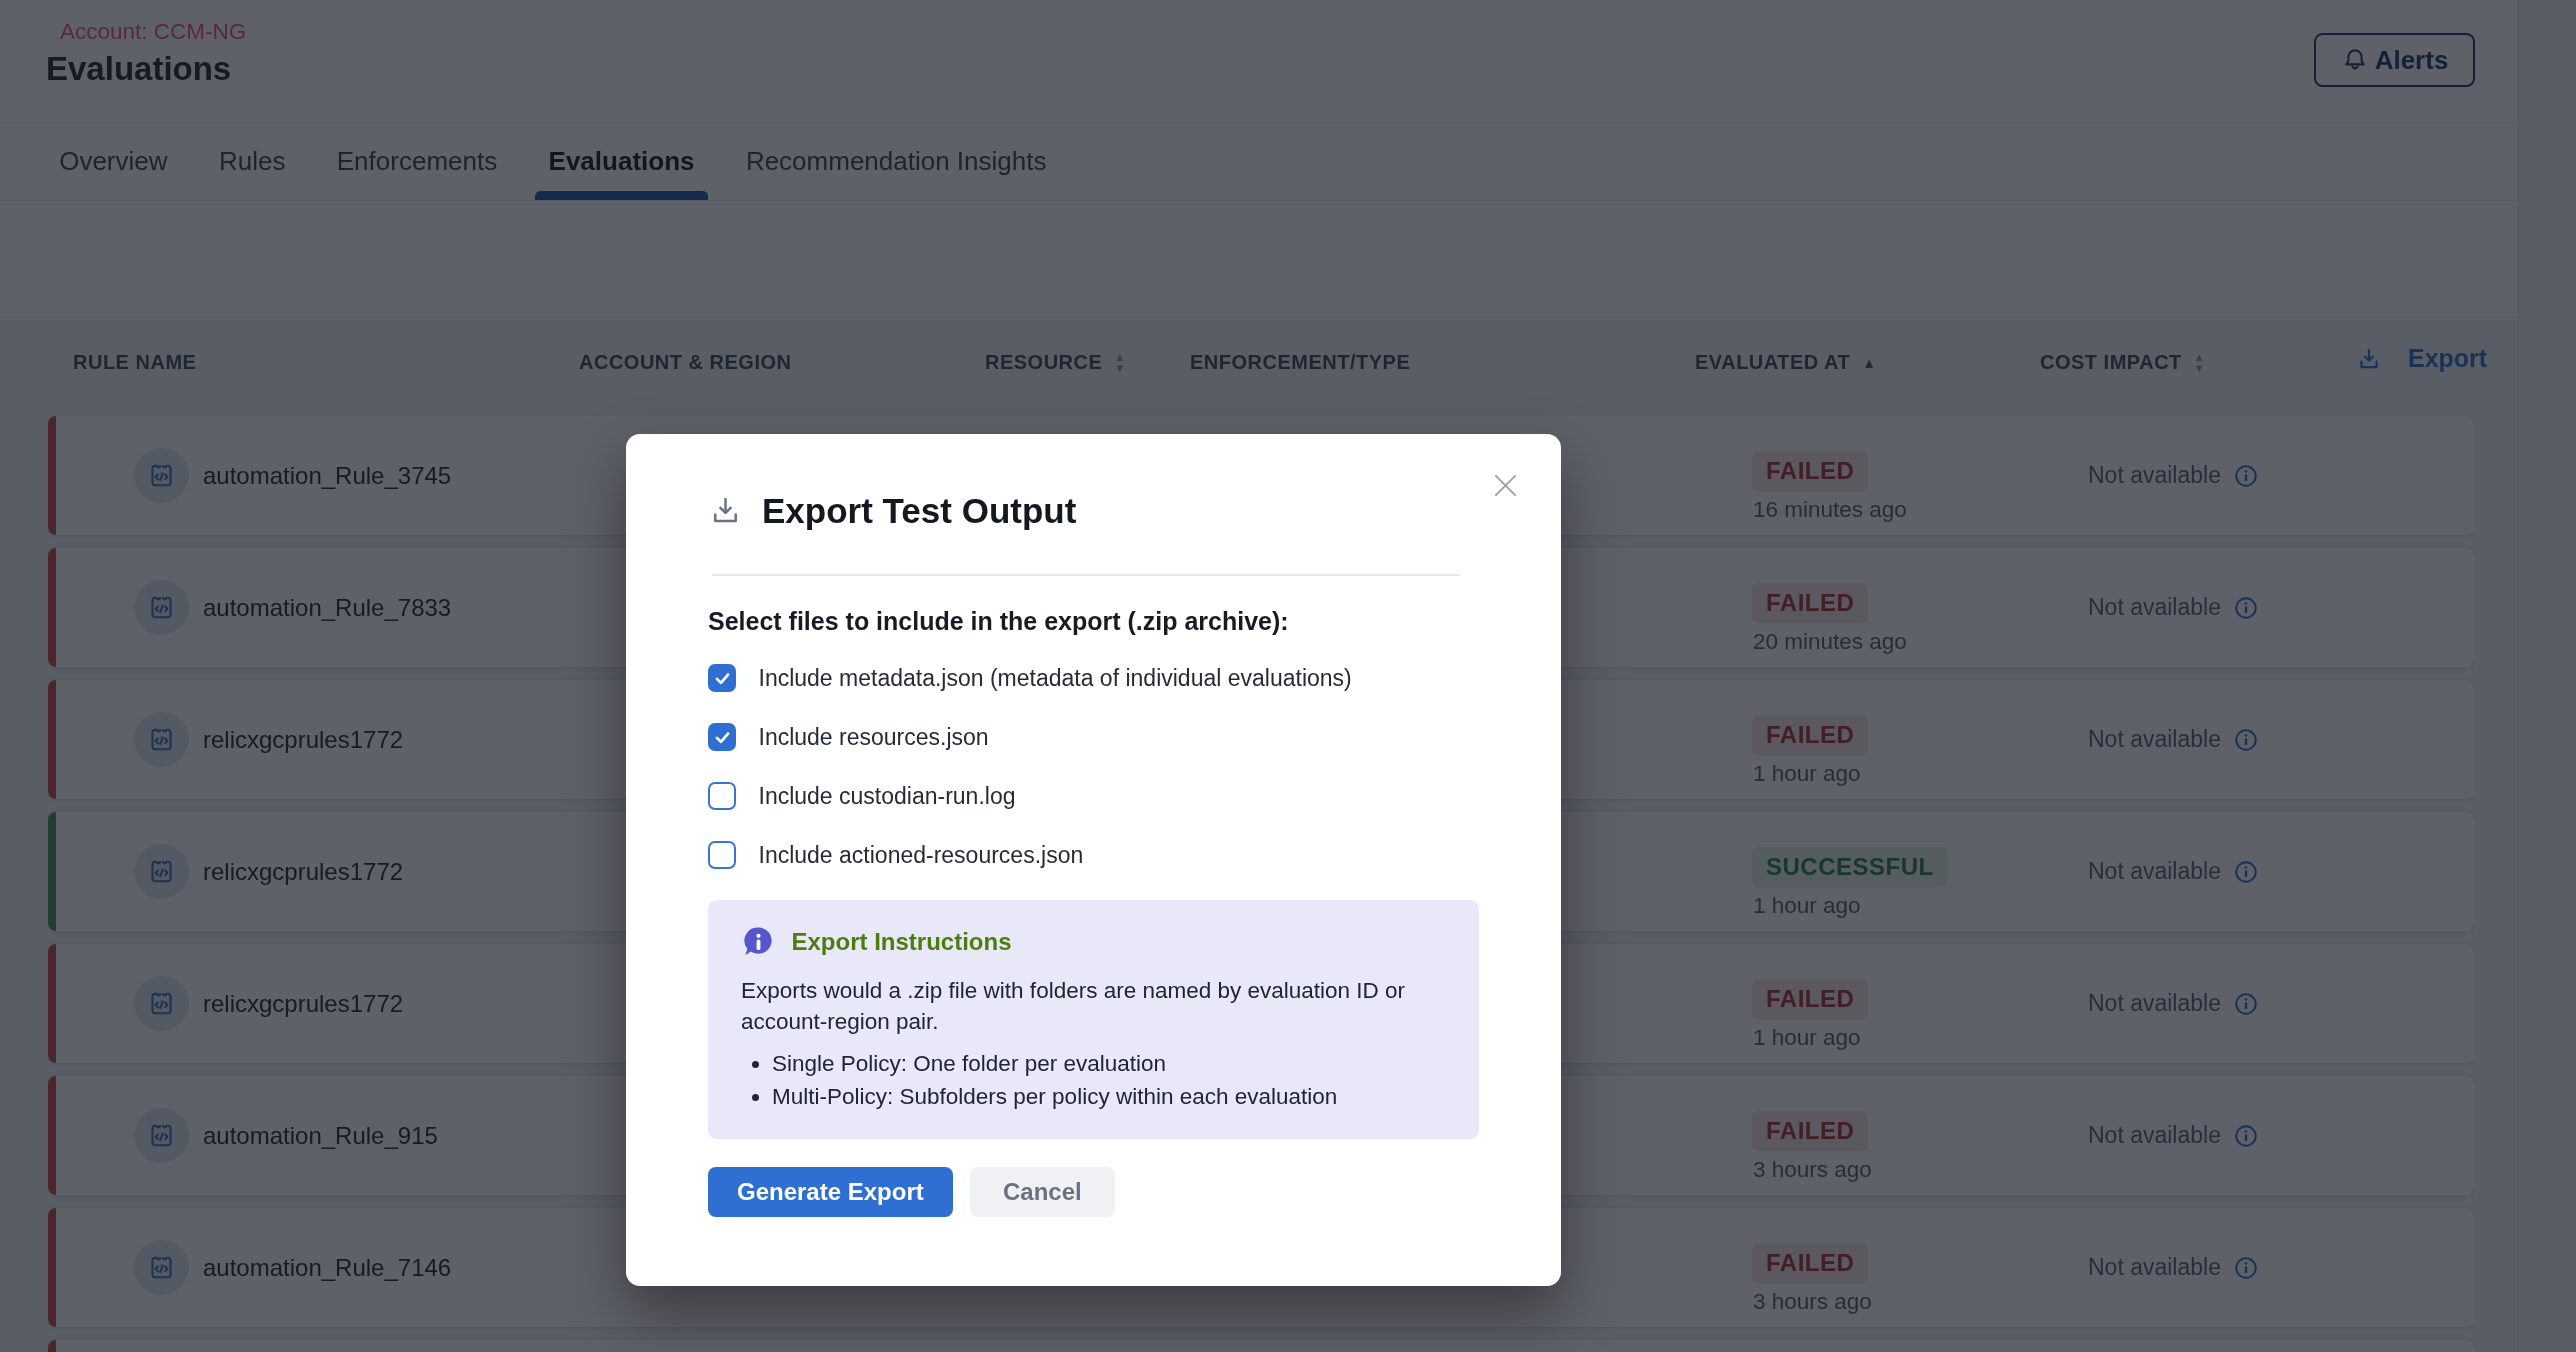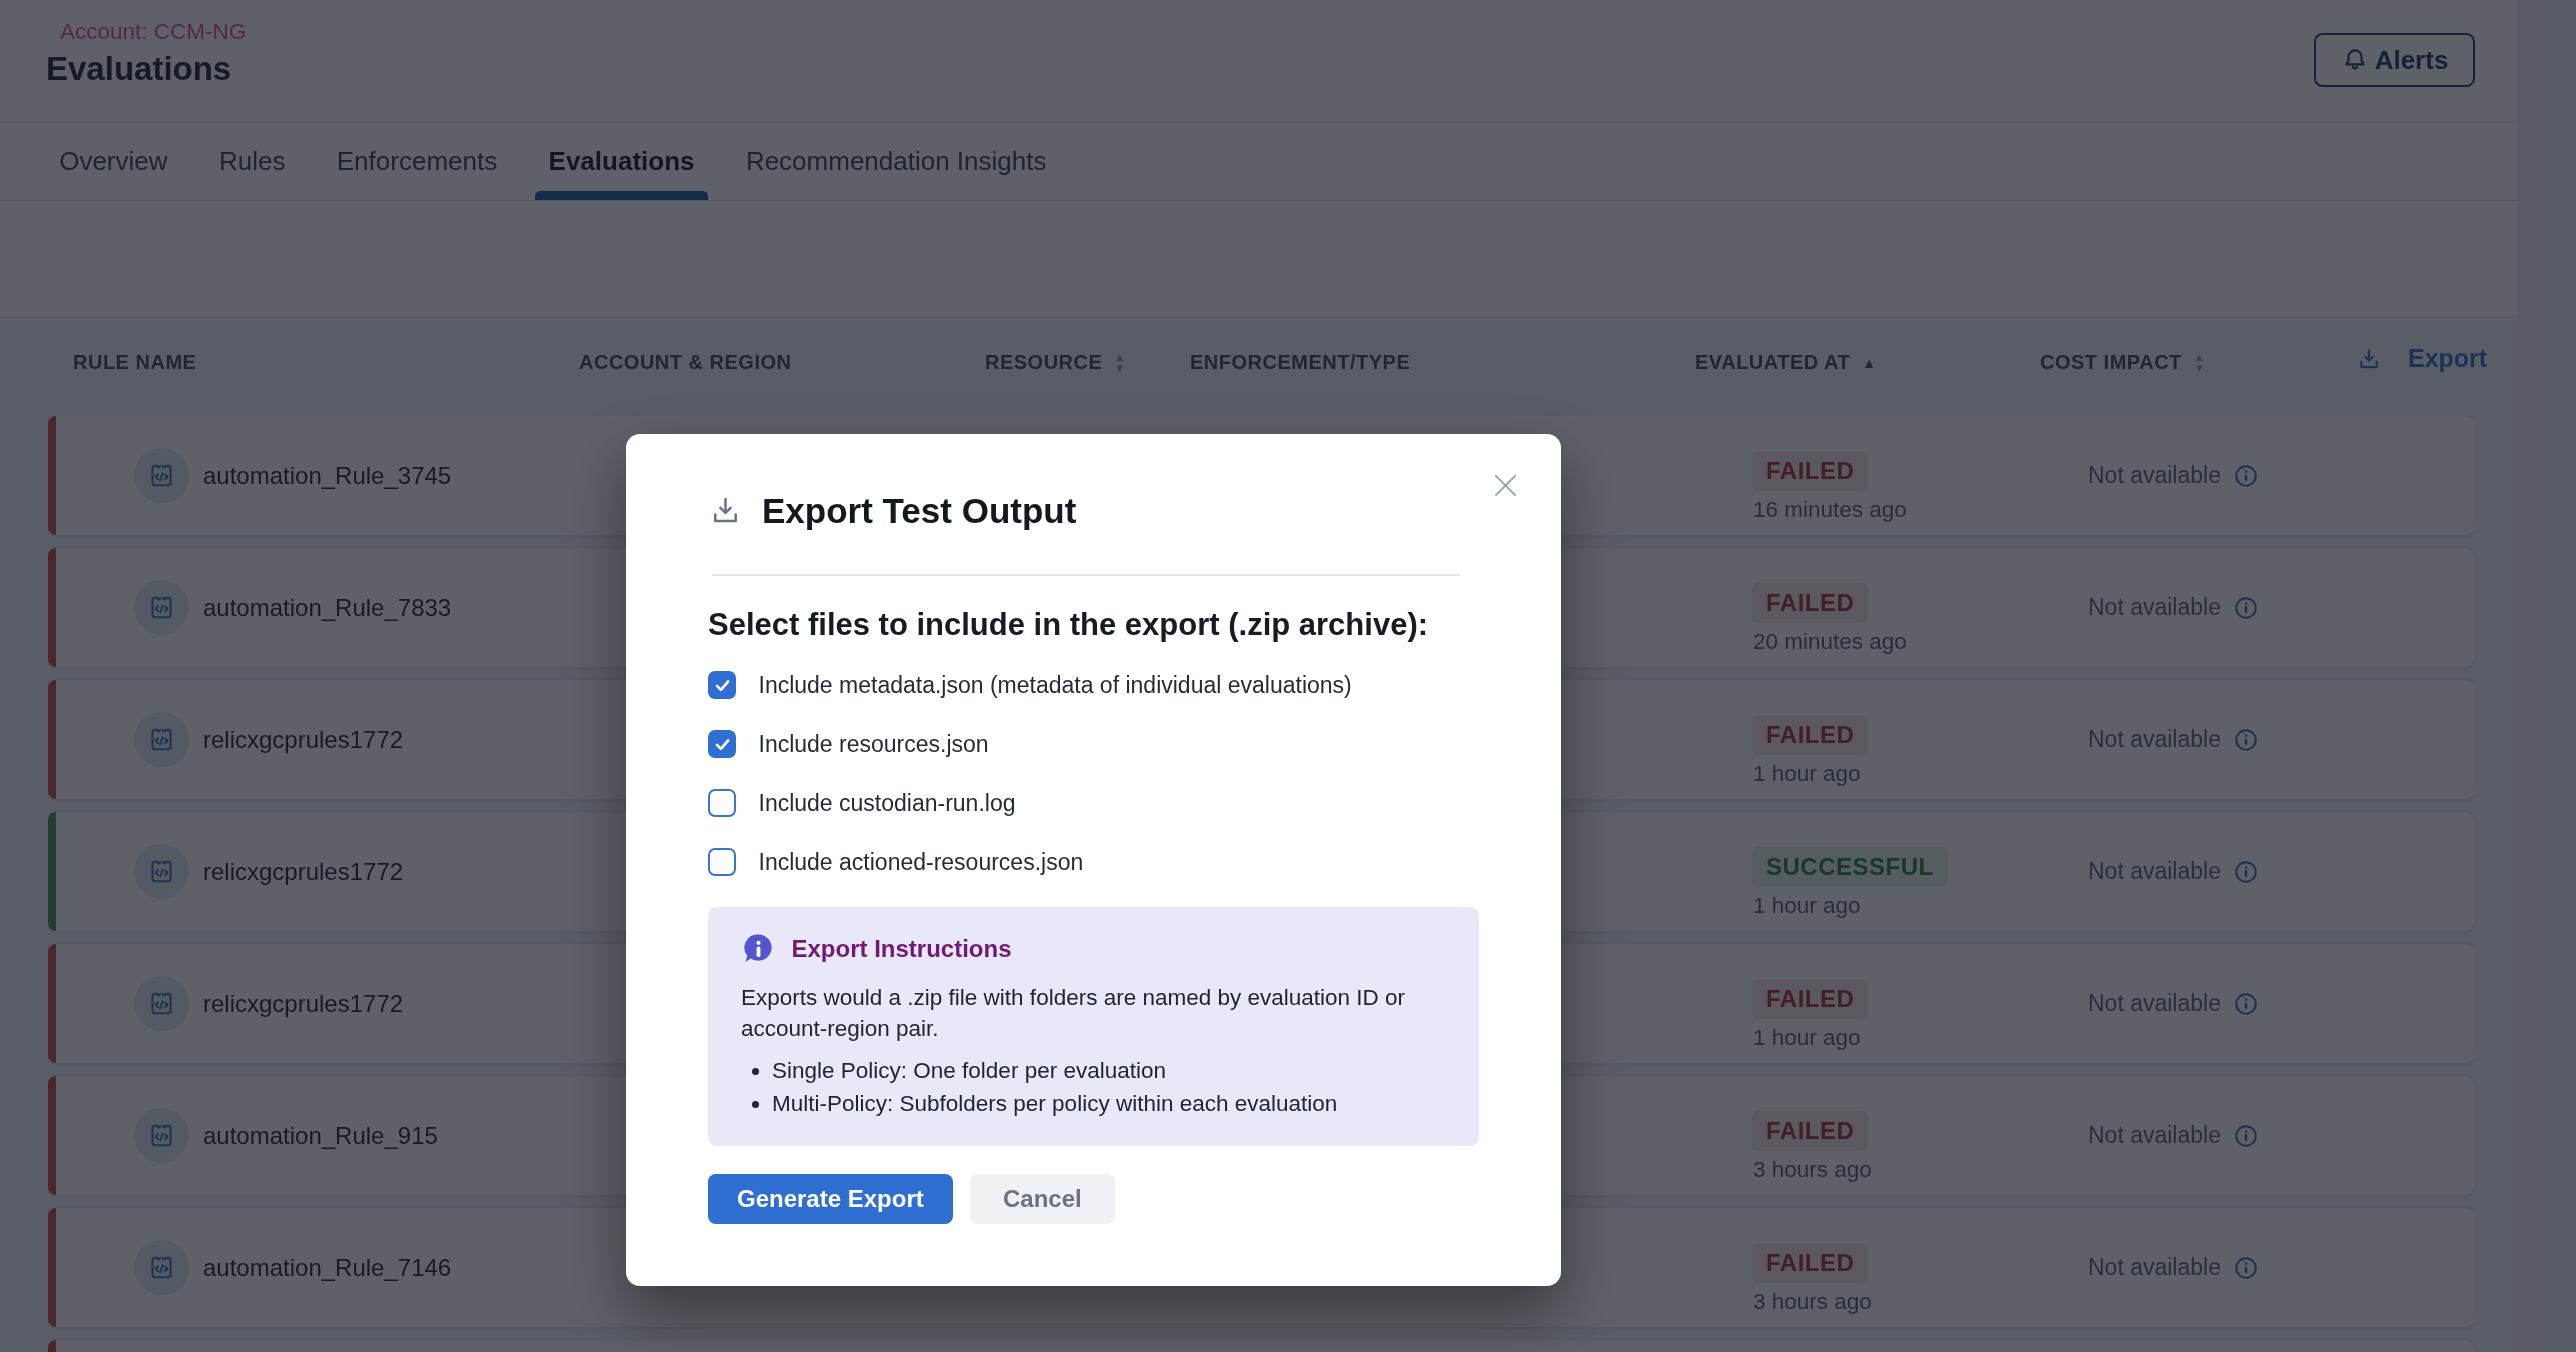--- a/index.html
+++ b/index.html
@@ -67,28 +67,28 @@
 
   
   .overlay { position:absolute; inset:0; background:rgba(17,22,32,0.68); z-index:10; }
   .modal { position:absolute; left:626px; top:434px; width:935px; height:852px; background:#fff; border-radius:14px; z-index:20;
     box-shadow:0 26px 60px rgba(0,0,0,0.4); }
   .modal-close { position:absolute; left:859px; top:31px; width:40px; height:40px; display:flex; align-items:center; justify-content:center; cursor:pointer; }
   .modal-title-row { position:absolute; left:82px; top:57px; display:flex; align-items:center; gap:19px; }
   .modal-title { font-size:35px; font-weight:700; color:#14181f; }
   .modal-divider { position:absolute; left:86px; top:140px; width:748px; height:1.7px; background:#e4e7eb; }
   .modal-body { position:absolute; left:82px; top:173px; width:771px; }
-  .select-label { font-size:31px; font-weight:700; color:#171c24; margin-bottom:28px; }
+  .select-label { font-size:25px; font-weight:700; color:#171c24; margin-bottom:28px; }
   .cb-row { display:flex; align-items:center; gap:22.5px; margin-bottom:31px; cursor:pointer; }
   .cb-box { width:28px; height:28px; border:2.6px solid #3a74cc; border-radius:7px; background:#fff; flex:0 0 auto; display:flex; align-items:center; justify-content:center; }
   .cb-row[data-checked="true"] .cb-box { background:#2f6fd2; border-color:#2f6fd2; }
   .cb-label { font-size:23px; color:#262c35; }
   .info-box { margin-top:24px; background:#e8e8f9; border-radius:8.6px; padding:24px 17.3px 26px 33px; }
   .info-title-row { display:flex; align-items:center; gap:15.5px; margin-bottom:15.5px; }
-  .info-title { font-size:24px; font-weight:700; color:#701a75; }
+  .info-title { font-size:24px; font-weight:700; color:#4d7c0f; }
   .info-para { font-size:22.5px; line-height:31px; color:#20262f; width:730px; margin-bottom:10.4px; }
   .info-list { margin-left:31px; font-size:22.5px; line-height:33px; color:#20262f; }
   .btn-row { display:flex; gap:17.3px; margin-top:28px; }
   .btn { height:50px; border:none; border-radius:7.8px; font-family:inherit; font-size:24px; font-weight:700; display:flex; align-items:center; cursor:pointer; }
   .btn-primary { padding:0 29px; background:#2f6fd2; color:#fff; }
   .btn-secondary { padding:0 33px; background:#f0f1f5; color:#6a7280; }
 
   svg { display:block; }
 </style>
 </head>

